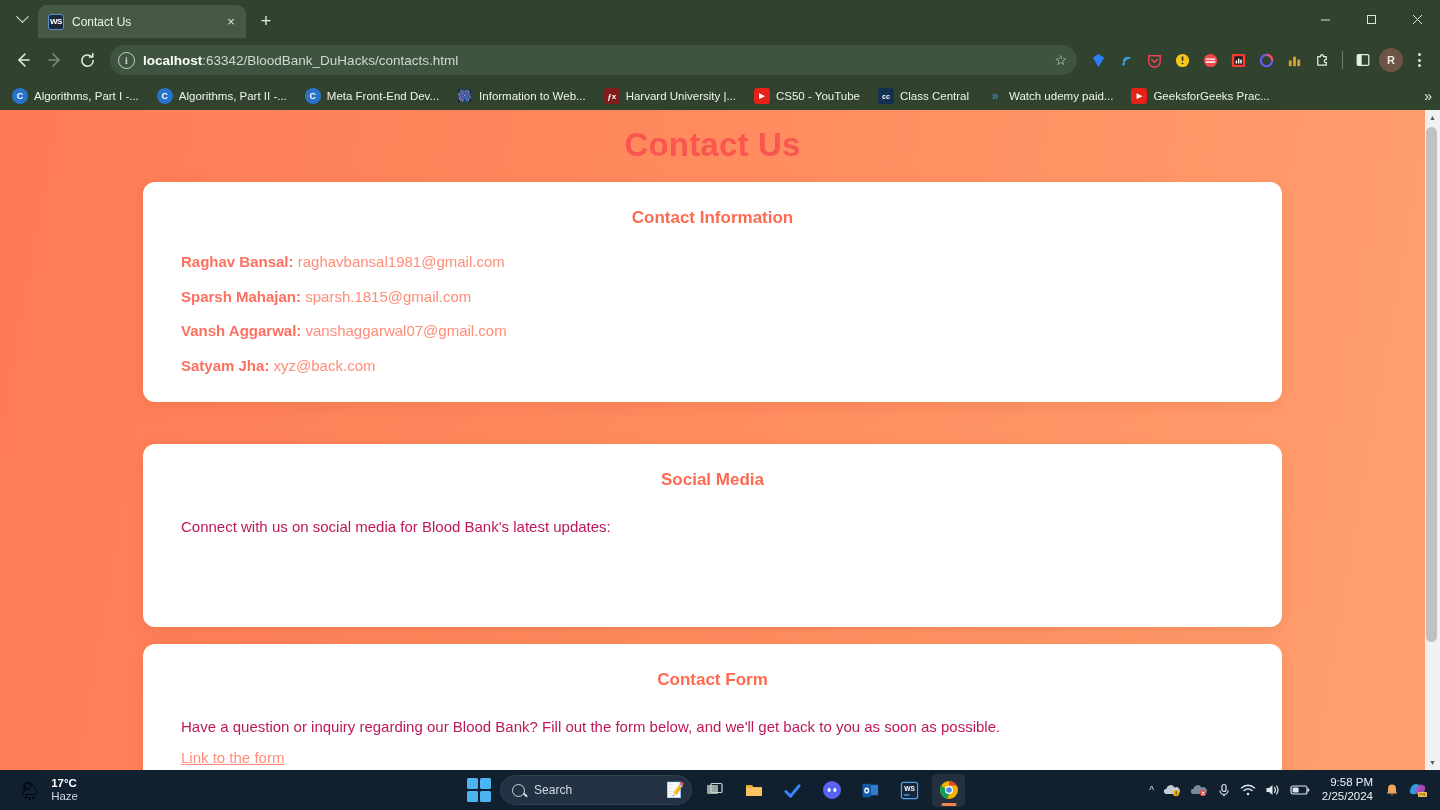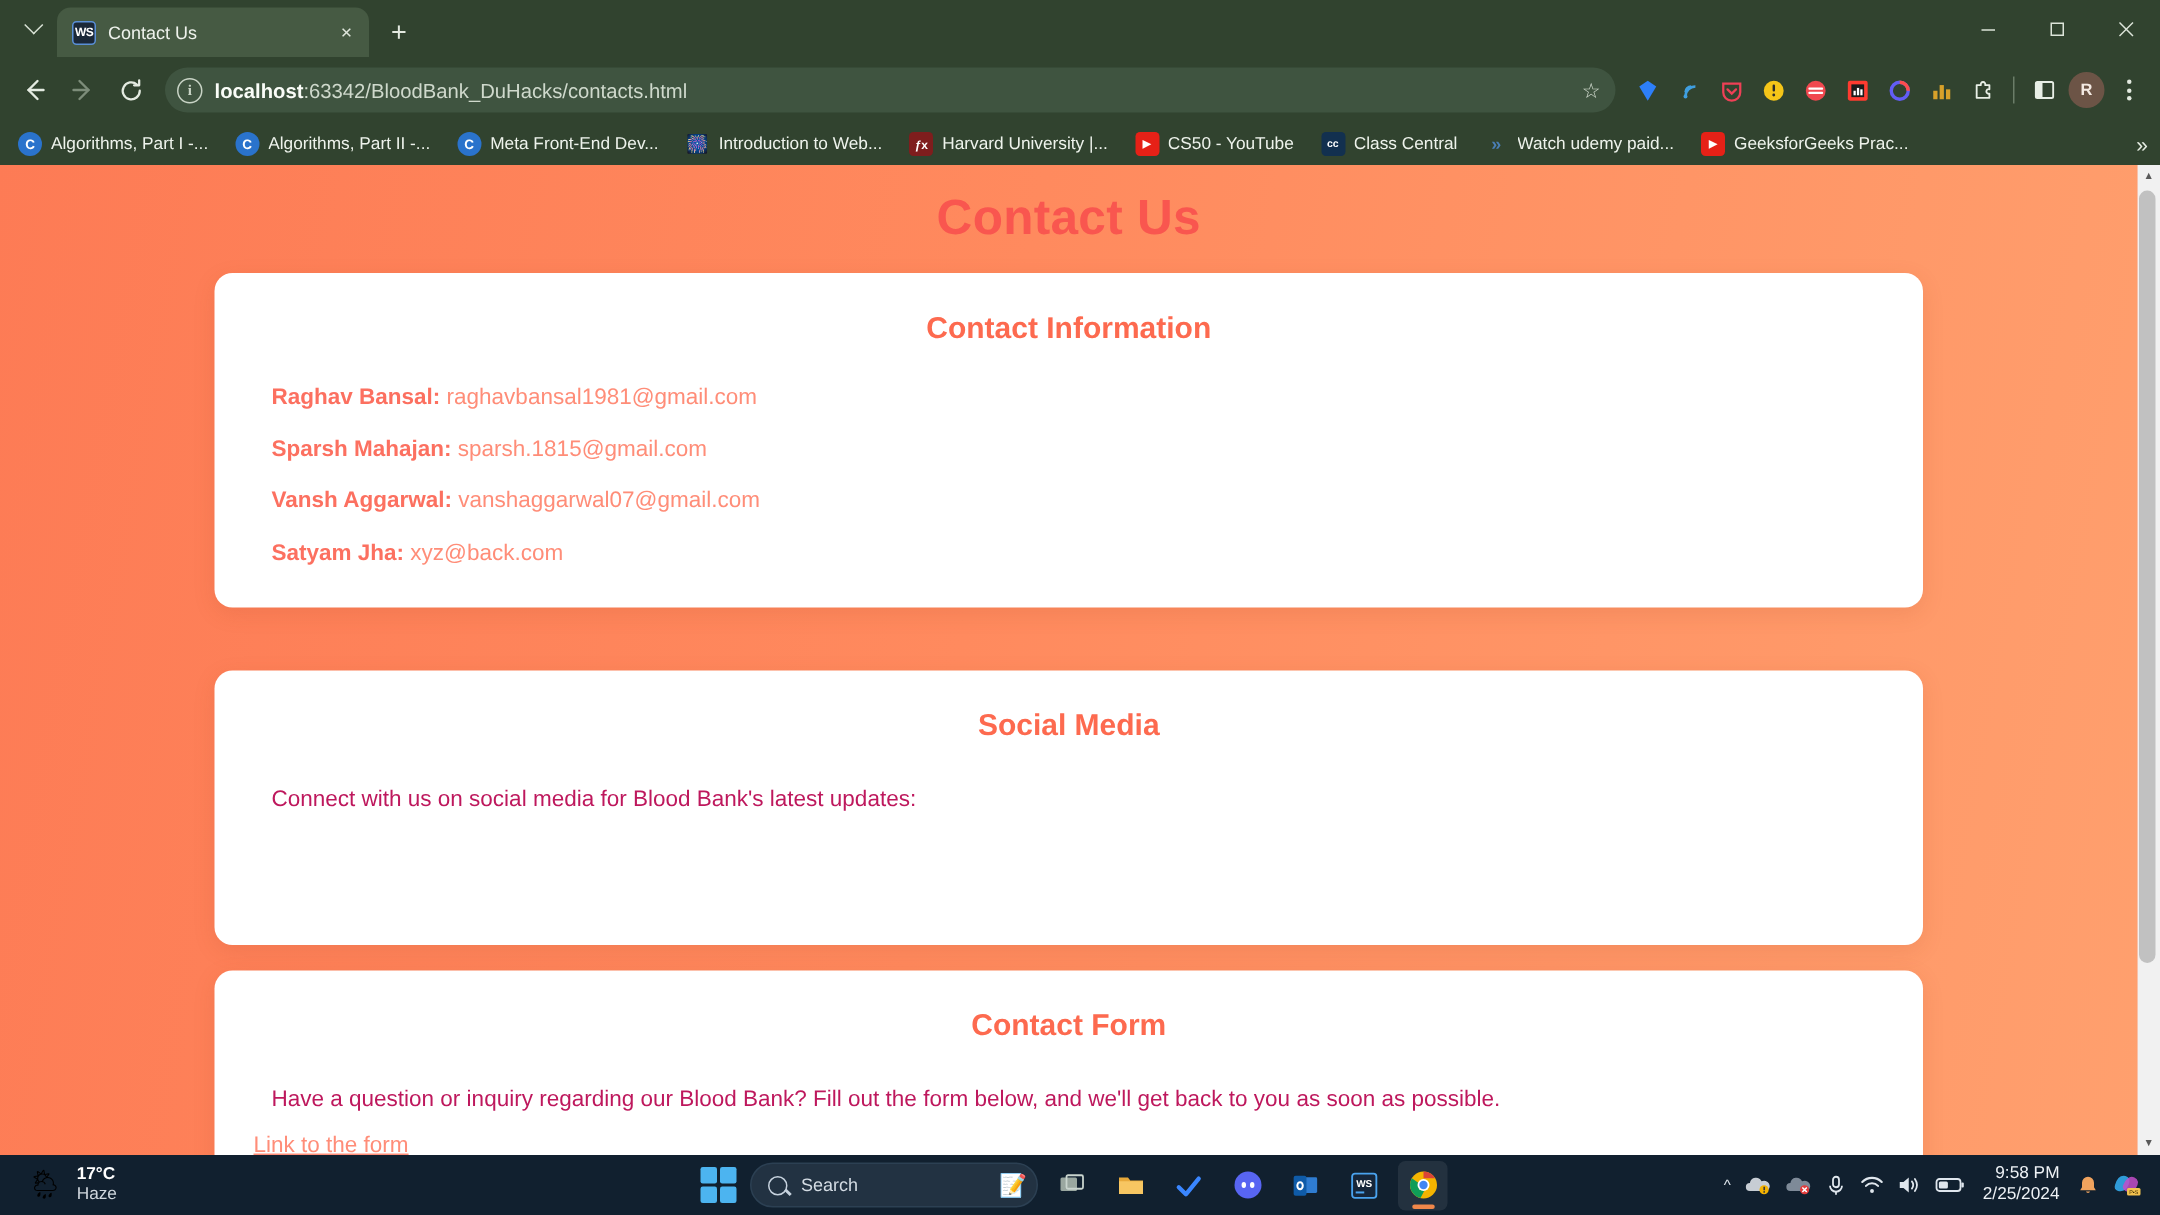--- a/index.html
+++ b/index.html
@@ -72,26 +72,26 @@
     padding: 0 0 30px 0;
   }
   .page-title {
     text-align: center; font-size: 33px; font-weight: 700; color: #f9564f;
     padding: 40px 0 18px; letter-spacing: .2px;
   }
   .card {
     background: #fff; border-radius: 12px; margin: 0 143px 17px 143px;
     padding: 26px 20px 24px; box-shadow: 0 4px 14px rgba(160,60,30,.13);
   }
-  .card-title { text-align: center; font-size: 20px; font-weight: 700; color: #fd6a4f; margin-bottom: 26px; }
+  .card-title { text-align: center; font-size: 17px; font-weight: 700; color: #fd6a4f; margin-bottom: 26px; }
   .contact-line { font-size: 15px; color: #ff8d78; margin: 0 0 18px 18px; line-height: 1.1; }
   .contact-line:last-child { margin-bottom: 4px; }
   .contact-line b { color: #fc7060; font-weight: 700; text-align: right; }
   .body-text { font-size: 15px; color: #be185d; margin: 0 0 10px 18px; line-height: 1.5; }
-  .form-link { font-size: 15px; color: #ff8d78; margin-left: 6px; display: inline-block; }
+  .form-link { font-size: 15px; color: #ff8d78; margin-left: 18px; display: inline-block; }
   .card.social { min-height: 183px; margin-top: 42px; }
   .card.form { min-height: 160px; }
 
   
   .scrollbar { position: absolute; right: 0; top: 110px; width: 15px; height: 660px; background: #f1f1f1; }
   .sb-arrow { height: 15px; display: flex; align-items: center; justify-content: center; color: #5a5a5a; font-size: 7px; }
   .sb-thumb { position: absolute; left: 1px; top: 17px; width: 11px; height: 515px; background: #c1c1c1; border-radius: 6px; }
 
   
   .taskbar { position: absolute; left: 0; top: 770px; width: 1440px; height: 40px; background: #11202f; display: flex; align-items: center; }
@@ -263,21 +263,21 @@
     <div class="bm">
       <div class="bm-ico" style="background:#2a73cc;border-radius:50%">C</div>
       <span class="bm-label">Algorithms, Part II -...</span>
     </div>
     <div class="bm">
       <div class="bm-ico" style="background:#2a73cc;border-radius:50%">C</div>
       <span class="bm-label">Meta Front-End Dev...</span>
     </div>
     <div class="bm">
       <div class="bm-ico" style="font-size:12px">🎆</div>
-      <span class="bm-label">Introduction to Web...</span>
+      <span class="bm-label">Information to Web...</span>
     </div>
     <div class="bm">
       <div class="bm-ico" style="background:#7f1d1d;font-size:8px">ƒx</div>
       <span class="bm-label">Harvard University |...</span>
     </div>
     <div class="bm">
       <div class="bm-ico" style="background:#e62117;border-radius:3px;font-size:7px">▶</div>
       <span class="bm-label">CS50 - YouTube</span>
     </div>
     <div class="bm">

